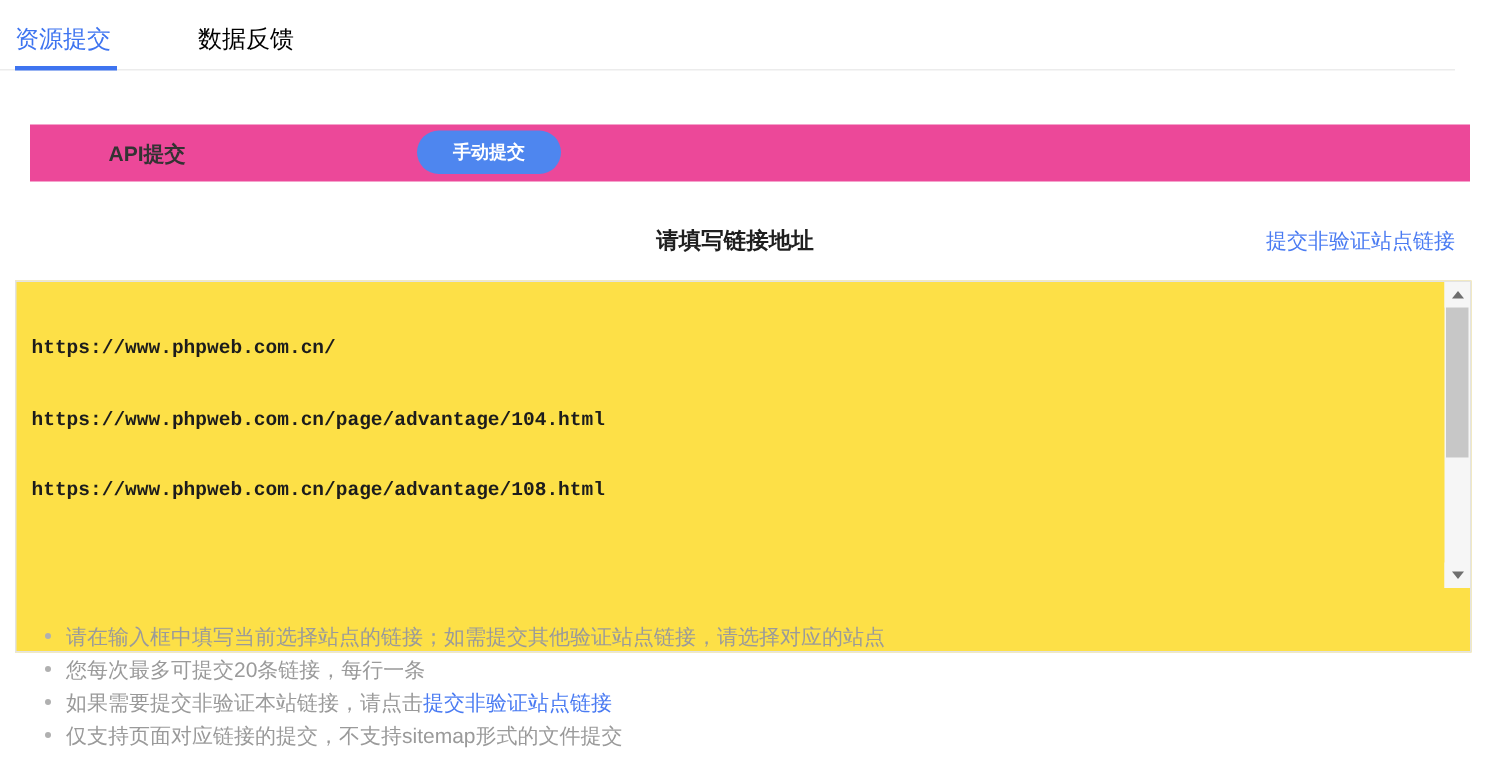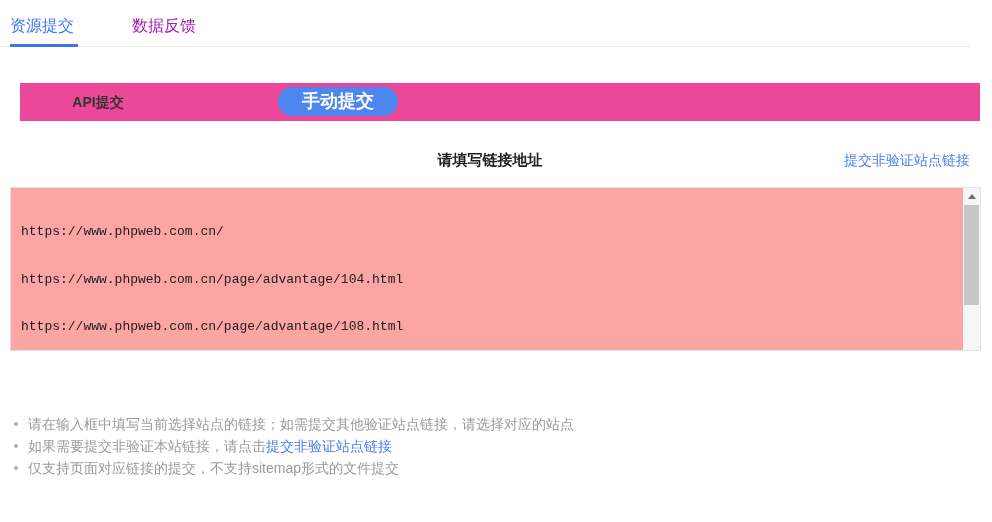--- a/index.html
+++ b/index.html
@@ -1,60 +1,60 @@
 <!DOCTYPE html>
 <html><head>
 <meta charset="utf-8">
 <style>
   * { margin: 0; padding: 0; box-sizing: border-box; }
   html, body { width: 992px; height: 522px; background: #fff; overflow: hidden; }
   body { font-family: "Liberation Sans", "DejaVu Sans", sans-serif; position: relative; }
 
   
   .tabbar { position: absolute; left: 0; top: 0; width: 970px; height: 47px; border-bottom: 1px solid #ececec; text-align: center; }
-  .tab { position: absolute; top: 16px; font-size: 16px; color: #a21caf; cursor: pointer; }
+  .tab { position: absolute; top: 16px; font-size: 16px; color: #000000; cursor: pointer; }
   .tab.active { color: #3e74f0; }
   .tab-res { left: 10px; }
   .tab-feed { left: 132px; }
   .tab-underline { position: absolute; left: 10px; top: 44px; width: 68px; height: 3px; background: #3e74f0; }
 
   
   .subbar { position: absolute; left: 20px; top: 83px; width: 960px; height: 38px; background: #ec4899; font-weight: bold; }
   .subtab { position: absolute; top: 0; height: 38px; line-height: 38px; font-size: 14px; color: #333; cursor: pointer; }
   .subtab-api { left: 40px; width: 76px; text-align: center; }
   .subtab-sitemap { left: 160px; width: 72px; text-align: center; }
   .subtab-pill { position: absolute; left: 258px; top: 4px; height: 29px; line-height: 29px; padding: 0 24px;
-                 background: #4e86ef; color: #fff; font-size: 18px; border-radius: 15px; cursor: pointer; }
+                 background: #4e86ef; color: #fff; font-size: 12px; border-radius: 15px; cursor: pointer; }
 
   
   .label-row { position: absolute; left: 10px; top: 151px; width: 960px; height: 20px; text-align: center; }
   .field-label { font-size: 15px; font-weight: bold; color: #1f1f1f; }
   .top-link { position: absolute; right: 0; top: 1px; font-size: 14px; color: #4a7bf2; cursor: pointer; text-decoration: none; }
 
   
-  .urlbox { position: absolute; left: 10px; top: 187px; width: 971px; height: 164px;
-            border: 1px solid #e3e3e3; background: #fca5a5; overflow: hidden; }
+  .urlbox { position: absolute; left: 10px; top: 187px; width: 971px; height: 248px;
+            border: 1px solid #e3e3e3; background: #fde047; overflow: hidden; font-weight: bold; }
   .urlbox .lines { position: absolute; left: 0; top: 0; right: 17px; bottom: 0; overflow: hidden;
                    padding: 5px 0 0 10px; font-family: "Liberation Mono", "DejaVu Sans Mono", monospace;
                    font-size: 13px; color: #1c1c1c; white-space: pre; }
   .urlbox .lines div { height: 17.5px; line-height: 17.5px; }
 
   
   .vscroll { position: absolute; right: 0; top: 0; width: 17px; height: 204px; background: #f6f6f6; }
   .scroll-btn { position: absolute; left: 0; width: 17px; height: 17px; background: #f6f6f6; cursor: pointer; }
   .scroll-btn.up { top: 0; }
   .scroll-btn.down { bottom: 0; }
   .tri-up { position: absolute; left: 4.5px; top: 6px; width: 0; height: 0;
             border-left: 4px solid transparent; border-right: 4px solid transparent; border-bottom: 5px solid #6f6f6f; }
   .tri-down { position: absolute; left: 4.5px; top: 6px; width: 0; height: 0;
             border-left: 4px solid transparent; border-right: 4px solid transparent; border-top: 5px solid #6f6f6f; }
   .scroll-thumb { position: absolute; left: 1px; top: 17px; width: 15px; height: 100px; background: #c7c7c7; cursor: pointer; }
 
   
-  .notes { position: absolute; left: 10px; top: 413px; width: 960px; }
+  .notes { position: absolute; left: 26px; top: 413px; width: 960px; }
   .note { position: relative; padding-left: 18px; font-size: 14px; color: #9a9a9a; line-height: 22px; }
   .note .dot { position: absolute; left: 4px; top: 9px; width: 4px; height: 4px; border-radius: 50%; background: #b0b0b0; }
   .note-link { color: #4a7bf2; cursor: pointer; text-decoration: none; }
 </style>
 </head>
 <body>
 
 <div class="tabbar">
   <span class="tab tab-res active">资源提交</span>
   <span class="tab tab-feed">数据反馈</span>
@@ -94,18 +94,21 @@
       <div class="tri-down"></div>
     </div>
   </div>
 </div>
 
 <div class="notes">
   <div class="note">
     <span class="dot"></span><span>请在输入框中填写当前选择站点的链接；如需提交其他验证站点链接，请选择对应的站点</span>
   </div>
   <div class="note">
+    <span class="dot"></span><span>您每次最多可提交20条链接，每行一条</span>
+  </div>
+  <div class="note">
     <span class="dot"></span><span>如果需要提交非验证本站链接，请点击</span><a class="note-link">提交非验证站点链接</a>
   </div>
   <div class="note">
     <span class="dot"></span><span>仅支持页面对应链接的提交，不支持sitemap形式的文件提交</span>
   </div>
 </div>
 
 </body></html>

